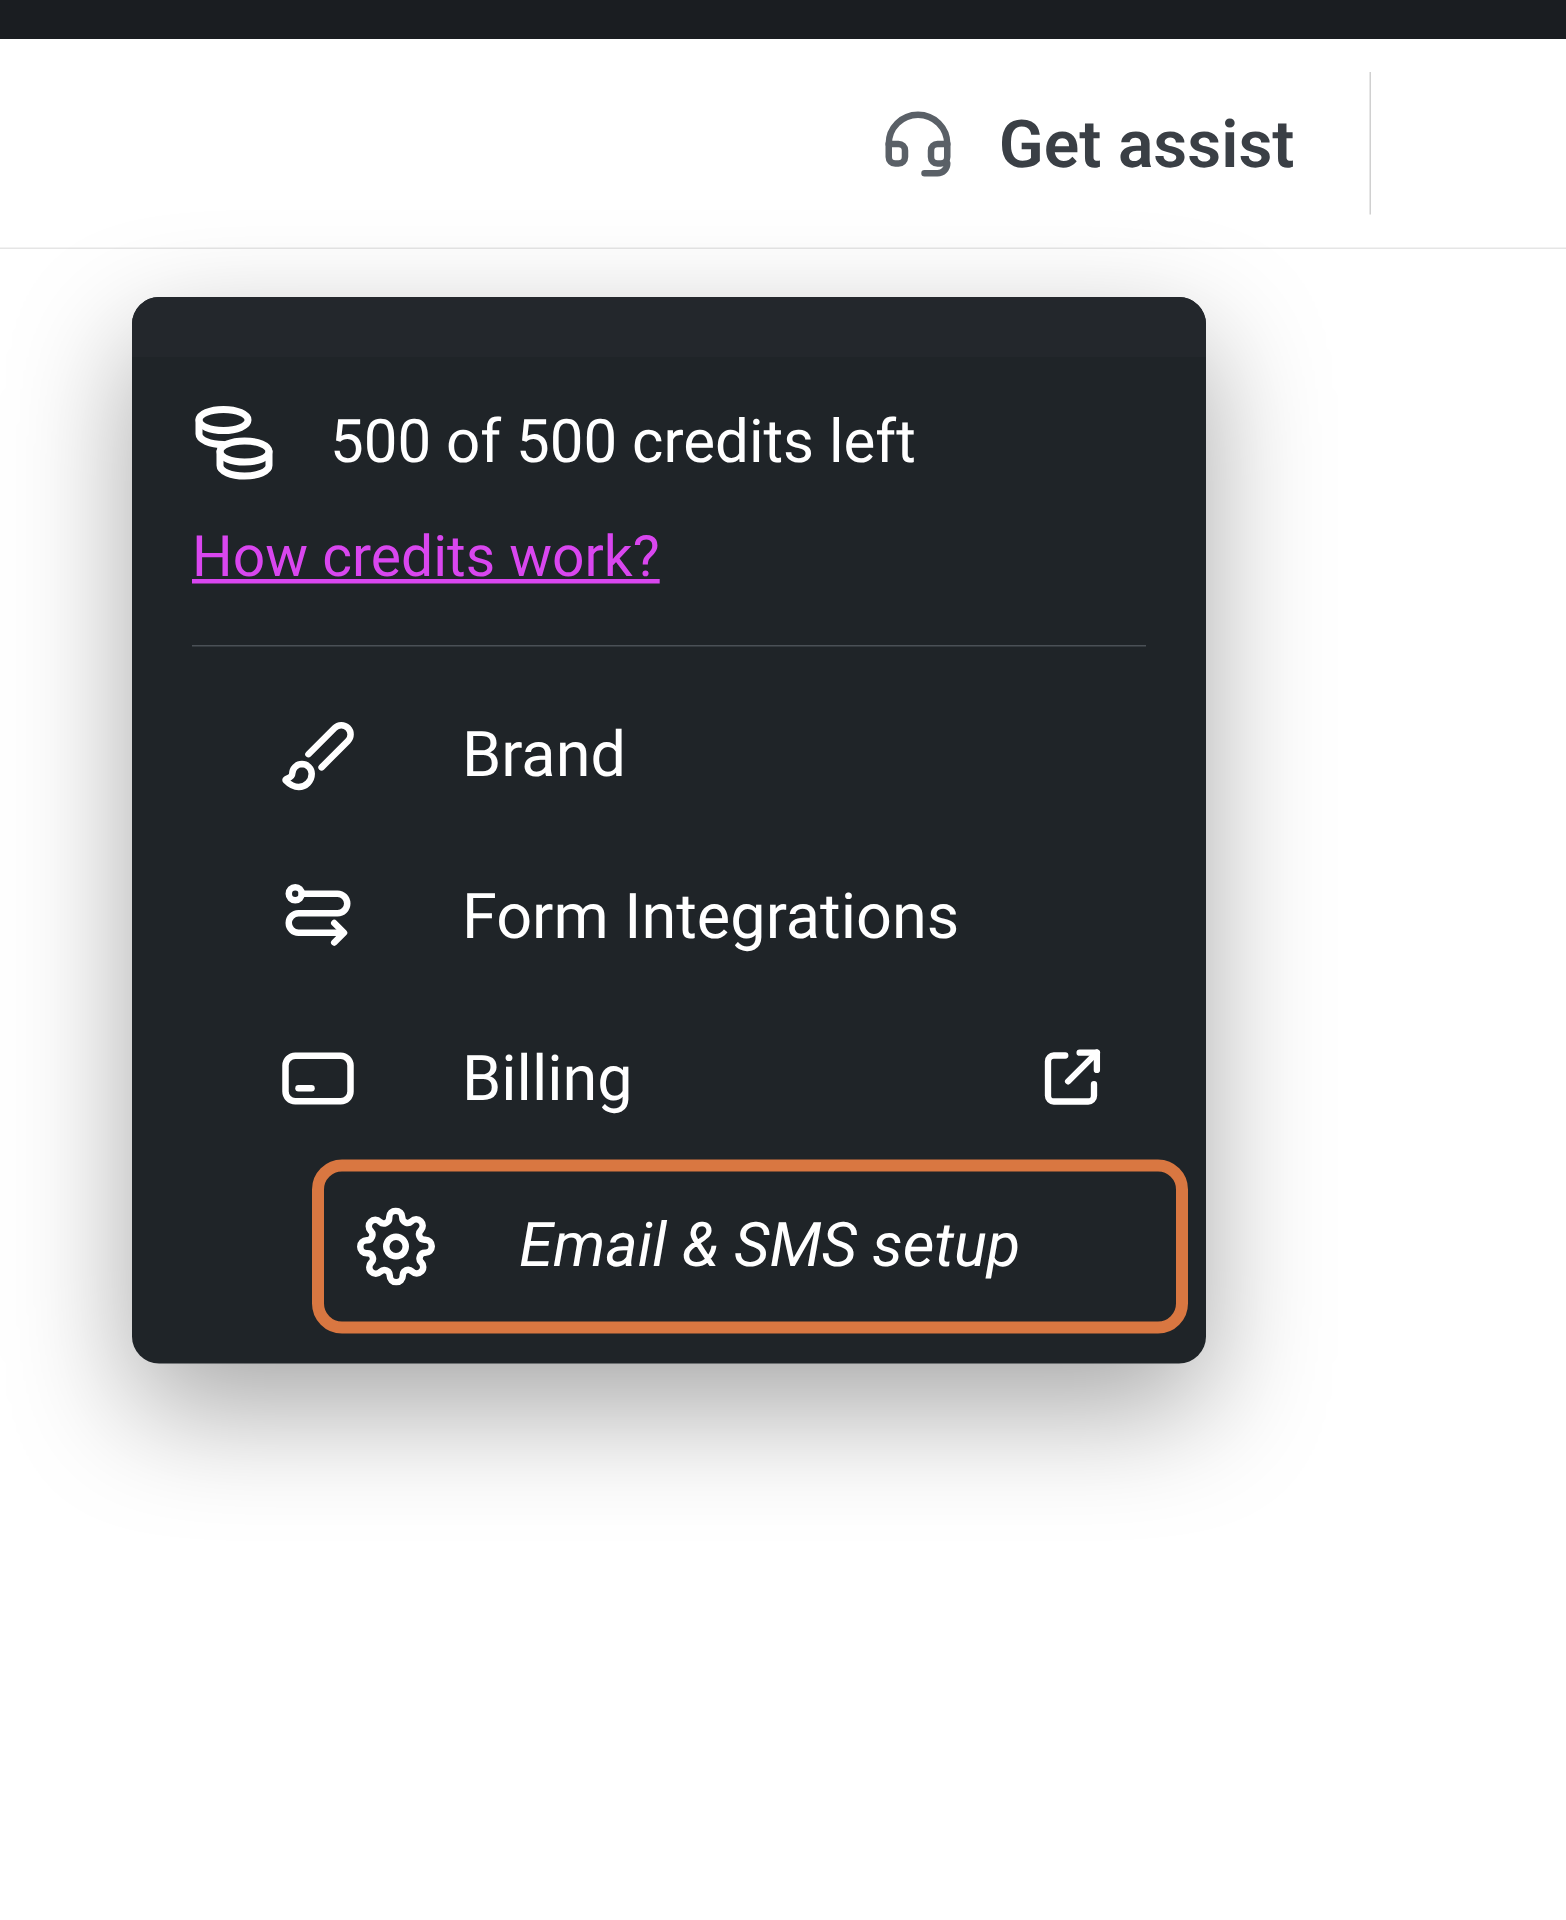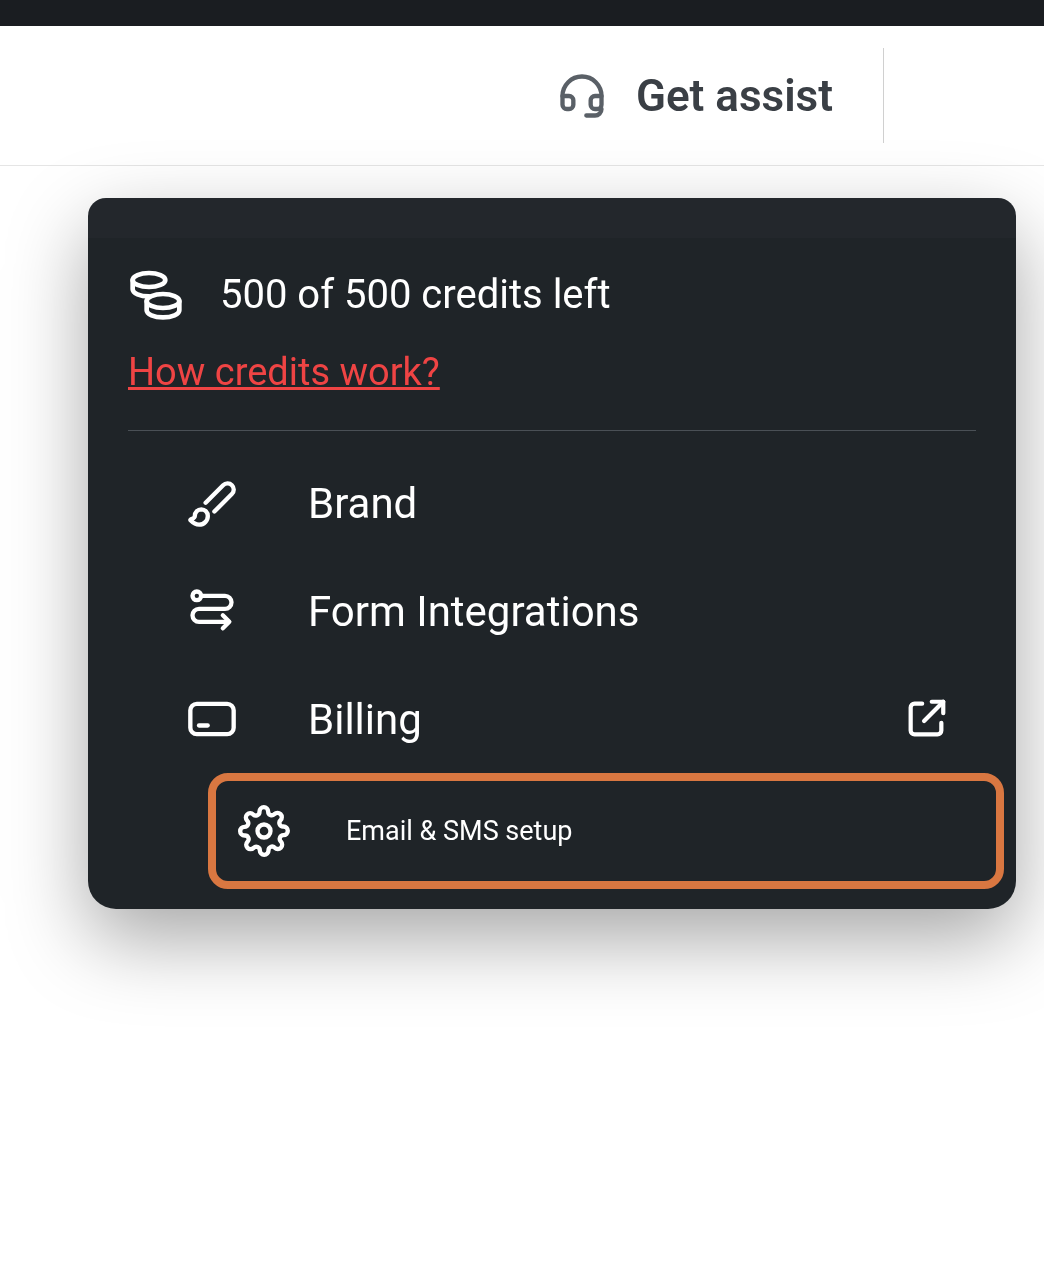--- a/index.html
+++ b/index.html
@@ -19,21 +19,21 @@
       height: 26px;
       width: 100%;
     }
     .header-bar {
       background: #fff;
       height: 140px;
       width: 100%;
       display: flex;
       align-items: center;
       justify-content: flex-end;
-      padding-right: 80px;
+      padding-right: 50px;
       border-bottom: 1px solid #e5e5e5;
     }
     .assist-btn {
       display: flex;
       align-items: center;
       gap: 28px;
       padding: 0 50px;
       border-right: 1px solid #d0d0d0;
       height: 95px;
     }
@@ -50,23 +50,23 @@
       padding-left: 80px;
     }
     .user-icon {
       width: 56px;
       height: 64px;
     }
     .dropdown-menu {
       position: absolute;
       top: 198px;
       left: 88px;
-      width: 928px;
+      width: 716px;
       background: #1f2428;
-      border-radius: 28px;
+      border-radius: 18px;
       box-shadow: 0 30px 80px rgba(0,0,0,0.35);
       padding-bottom: 20px;
     }
     .dropdown-top-tab {
       background: #23272c;
       height: 40px;
       width: 100%;
       border-radius: 18px 18px 0 0;
     }
     .credits-section {
@@ -83,21 +83,21 @@
     }
     .credits-text {
       font-size: 40px;
       color: #fff;
       font-weight: 400;
     }
     .credits-link {
       display: inline-block;
       margin-top: 28px;
       font-size: 38px;
-      color: #ef4444;
+      color: #d946ef;
       text-decoration: underline;
     }
     .divider {
       border: none;
       border-top: 1px solid #4a5056;
       margin: 8px 40px 18px 40px;
     }
     .menu-items {
       padding: 0 12px 0 40px;
       margin-left: 30px;
@@ -127,21 +127,22 @@
       margin-right: 35px;
     }
     .highlighted {
       border: 8px solid #d97741;
       border-radius: 20px;
       margin: 0px 0px 0 50px;
       padding: 24px 16px 24px 22px;
       gap: 56px;
     }
     .highlighted .menu-item-label {
-      font-size: 27px;
+      font-size: 41px;
+      font-style: italic;
     }
   </style>
 </head>
 <body>
 
 <div class="top-dark-bar"></div>
 
 <div class="header-bar">
   <div class="assist-btn">
     <span class="headset-icon">

